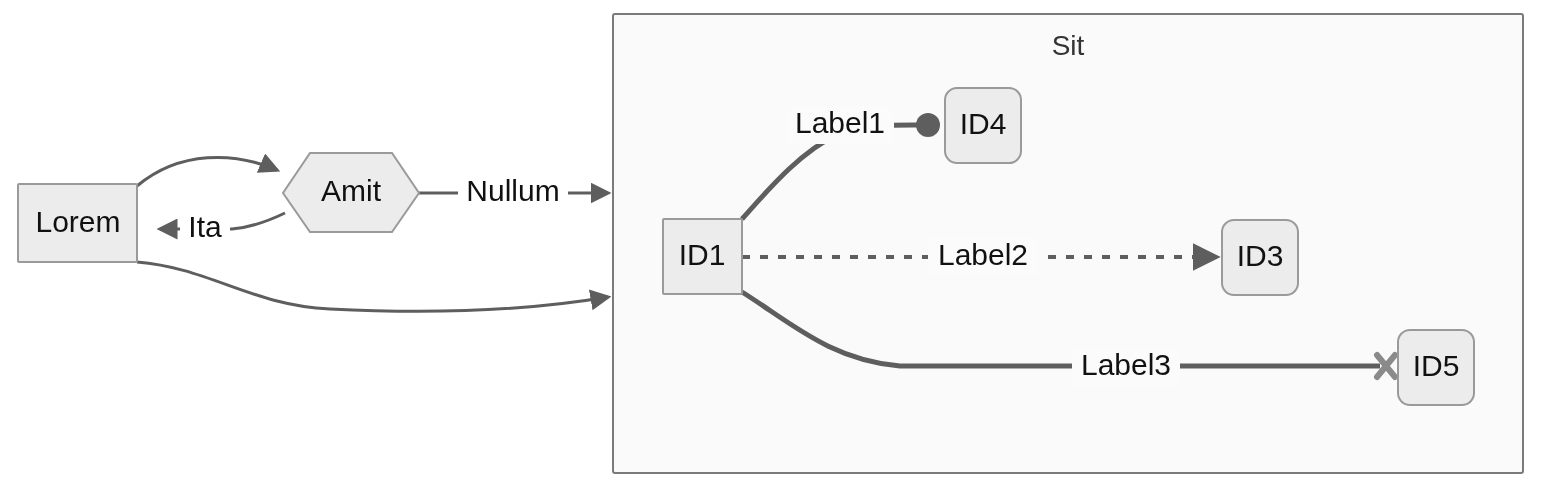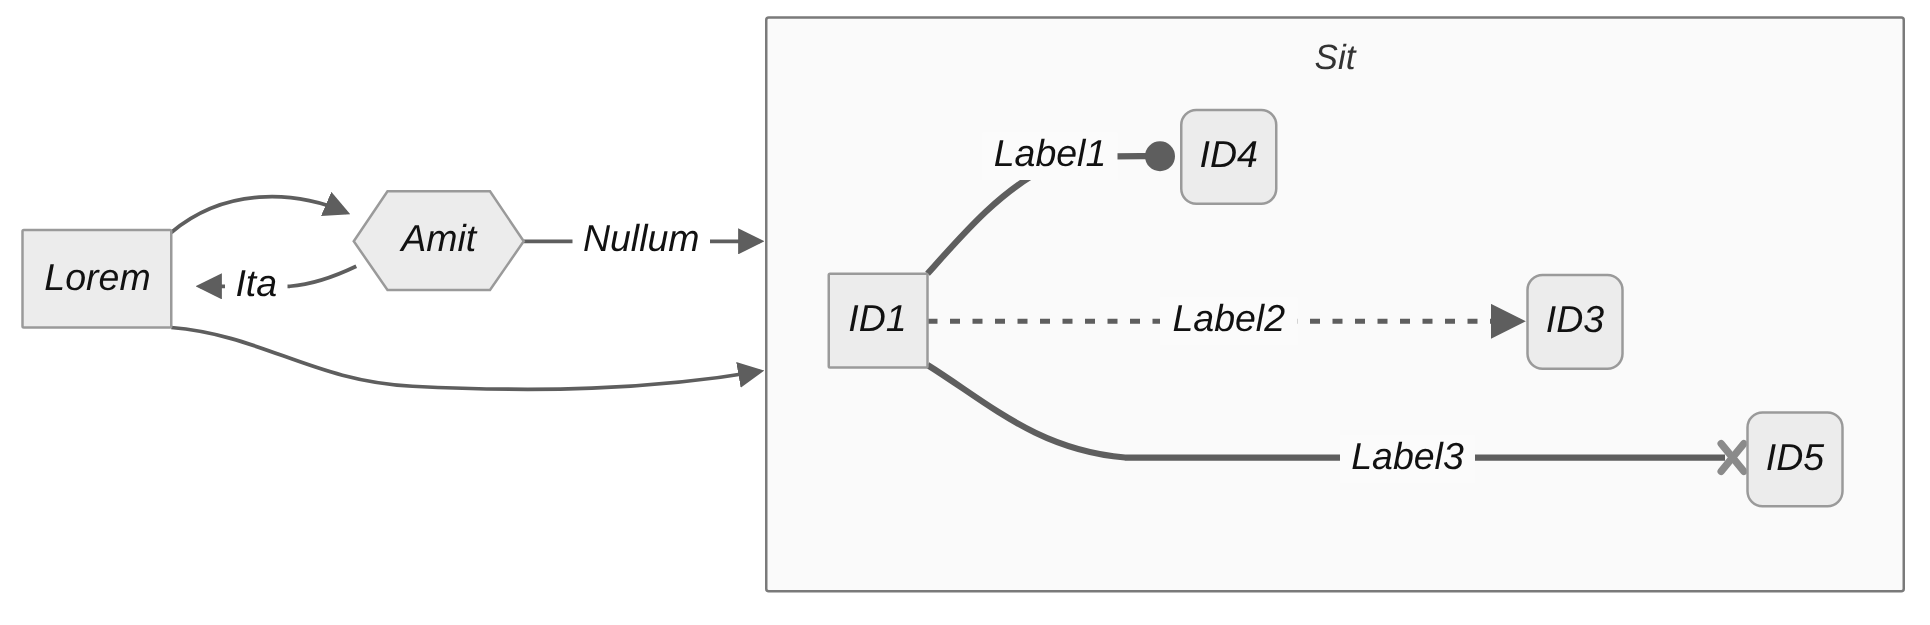--- a/index.html
+++ b/index.html
@@ -7,21 +7,20 @@
     padding: 0;
     background: #ffffff;
   }
   #canvas {
     position: relative;
     width: 1544px;
     height: 500px;
     background: #ffffff;
     font-family: "Liberation Sans", sans-serif;
     overflow: hidden;
-    font-style: italic;
   }
   svg#diagram {
     position: absolute;
     left: 0;
     top: 0;
     width: 1544px;
     height: 500px;
   }
   .node-label {
     font-family: "Liberation Sans", sans-serif;

